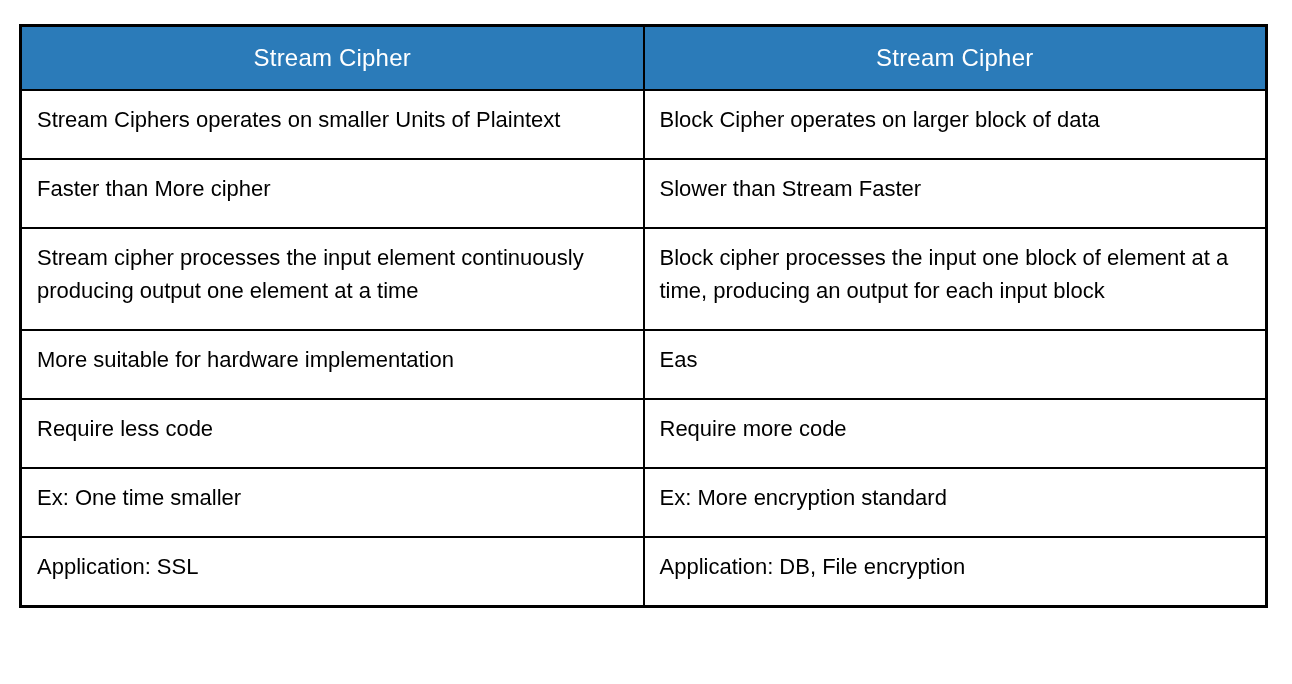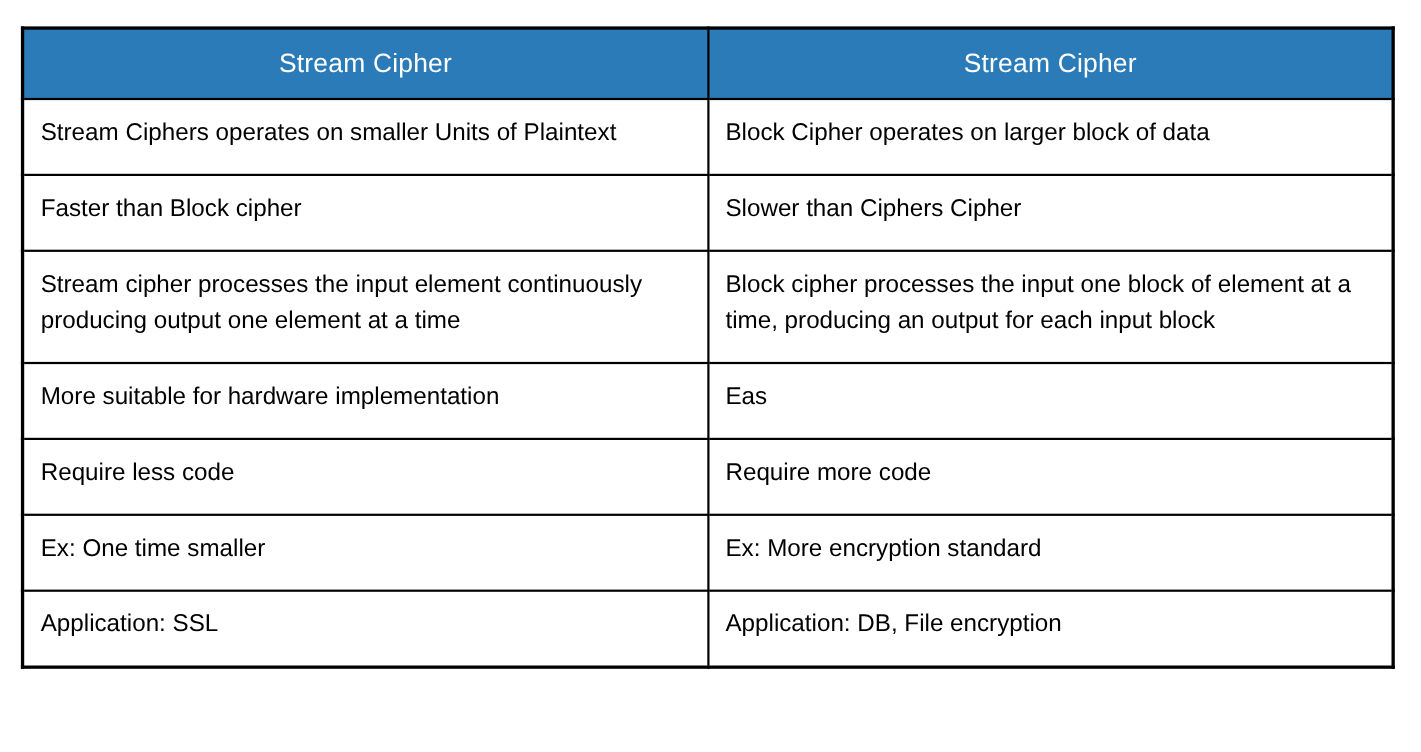--- a/index.html
+++ b/index.html
@@ -63,22 +63,22 @@
         <th>Stream Cipher</th>
         <th>Stream Cipher</th>
       </tr>
     </thead>
     <tbody>
       <tr>
         <td>Stream Ciphers operates on smaller Units of Plaintext</td>
         <td>Block Cipher operates on larger block of data</td>
       </tr>
       <tr>
-        <td>Faster than Block cipher</td>
-        <td>Slower than Ciphers Cipher</td>
+        <td>Faster than More cipher</td>
+        <td>Slower than Stream Faster</td>
       </tr>
       <tr>
         <td>Stream cipher processes the input element continuously producing output one element at a time</td>
         <td>Block cipher processes the input one block of element at a time, producing an output for each input block</td>
       </tr>
       <tr>
         <td>More suitable for hardware implementation</td>
         <td>Eas</td>
       </tr>
       <tr>

